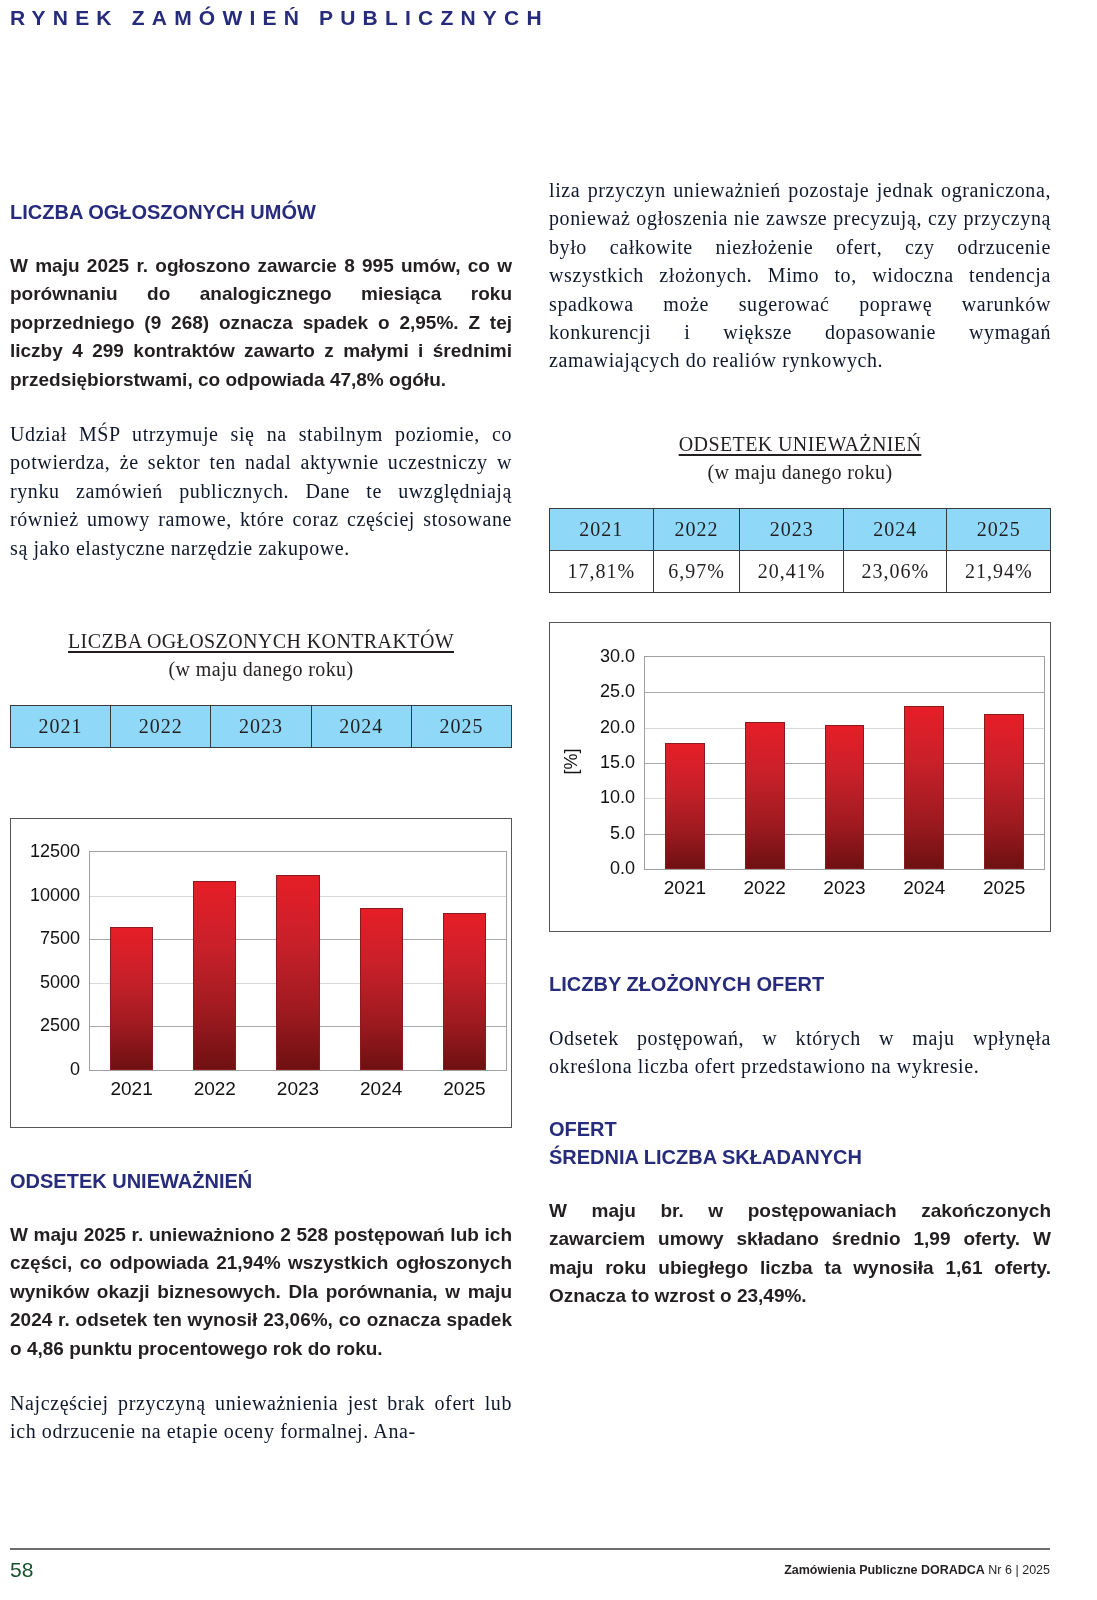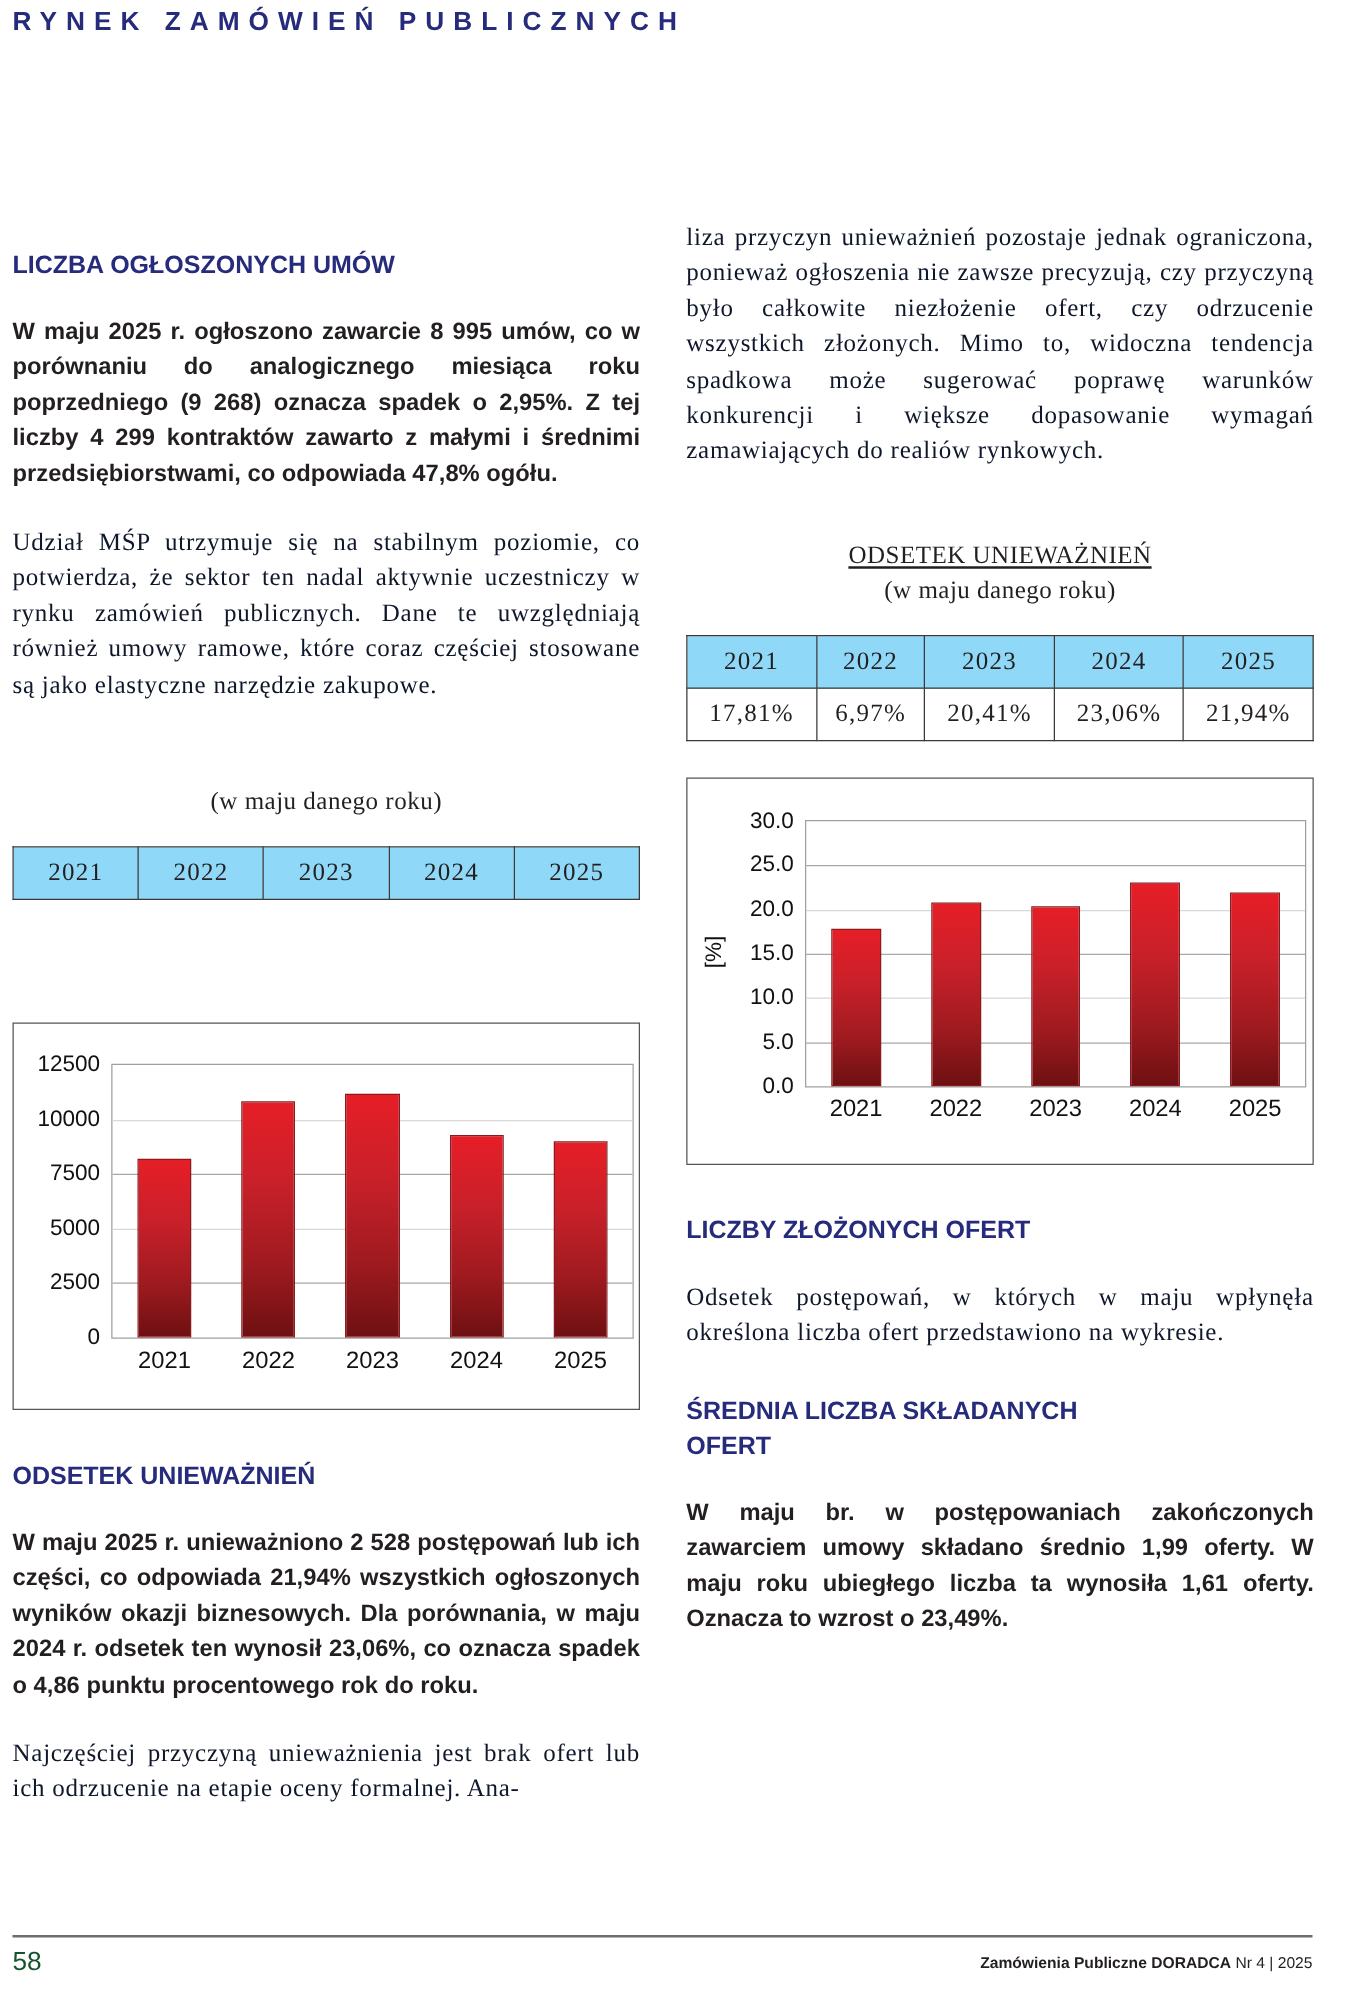--- a/index.html
+++ b/index.html
@@ -79,20 +79,23 @@
 
 <div class="running-head">RYNEK ZAMÓWIEŃ PUBLICZNYCH</div>
 
 <div class="col col-left" style="top:178px;margin-top:20px;">
   <div class="section-title">LICZBA OGŁOSZONYCH UMÓW</div>
   <div class="lead" style="margin-top:26px;">W maju 2025 r. ogłoszono zawarcie 8 995 umów, co w porównaniu do analogicznego miesiąca roku poprzedniego (9 268) oznacza spadek o 2,95%. Z tej liczby 4 299 kontraktów zawarto z małymi i średnimi przedsiębiorstwami, co odpowiada 47,8% ogółu.</div>
   <div class="body-text" style="margin-top:26px;">Udział MŚP utrzymuje się na stabilnym poziomie, co potwierdza, że sektor ten nadal aktywnie uczestniczy w rynku zamówień publicznych. Dane te uwzględniają również umowy ramowe, które coraz częściej stosowane są jako elastyczne narzędzie zakupowe.</div>
 </div>
 
 <div class="col col-left" style="top:627px;">
+  <div class="table-caption">
+    <span class="u">LICZBA OGŁOSZONYCH KONTRAKTÓW</span>
+  </div>
   <div class="table-caption">(w maju danego roku)</div>
   <table class="data" style="margin-top:22px;">
     <tbody>
         <tr class="head">
       <td>2021</td>
       <td>2022</td>
       <td>2023</td>
       <td>2024</td>
       <td>2025</td>
     </tr>
@@ -185,26 +188,26 @@
       <div class="xtick" style="left: 244.3px; top: 220px;">2024</div>
       <div class="bar" style="left: 339.15px; width: 39.9px; height: 155.043px;"></div>
       <div class="xtick" style="left: 324.1px; top: 220px;">2025</div>
     </div>
 </div>
 
 <div class="col col-right" style="top:970px;">
   <div class="section-title">LICZBY ZŁOŻONYCH OFERT</div>
   <div class="body-text" style="margin-top:26px;">Odsetek postępowań, w których w maju wpłynęła określona liczba ofert przedstawiono na wykresie.</div>
   <div style="margin-top:34px;">
+    <div class="section-title">OFERT</div>
     <div class="section-title">ŚREDNIA LICZBA SKŁADANYCH</div>
-    <div class="section-title">OFERT</div>
   </div>
   <div class="lead" style="margin-top:26px;">W maju br. w postępowaniach zakończonych zawarciem umowy składano średnio 1,99 oferty. W maju roku ubiegłego liczba ta wynosiła 1,61 oferty. Oznacza to wzrost o 23,49%.</div>
 </div>
 
 <div class="footer-rule"></div>
 <div class="page-num">58</div>
 <div class="footer-right">
   <b>Zamówienia Publiczne DORADCA</b>
-  <span>Nr 4</span>
+  <span>Nr 6</span>
   <span>|</span>
   <span>2025</span>
 </div>
 
 </body></html>

